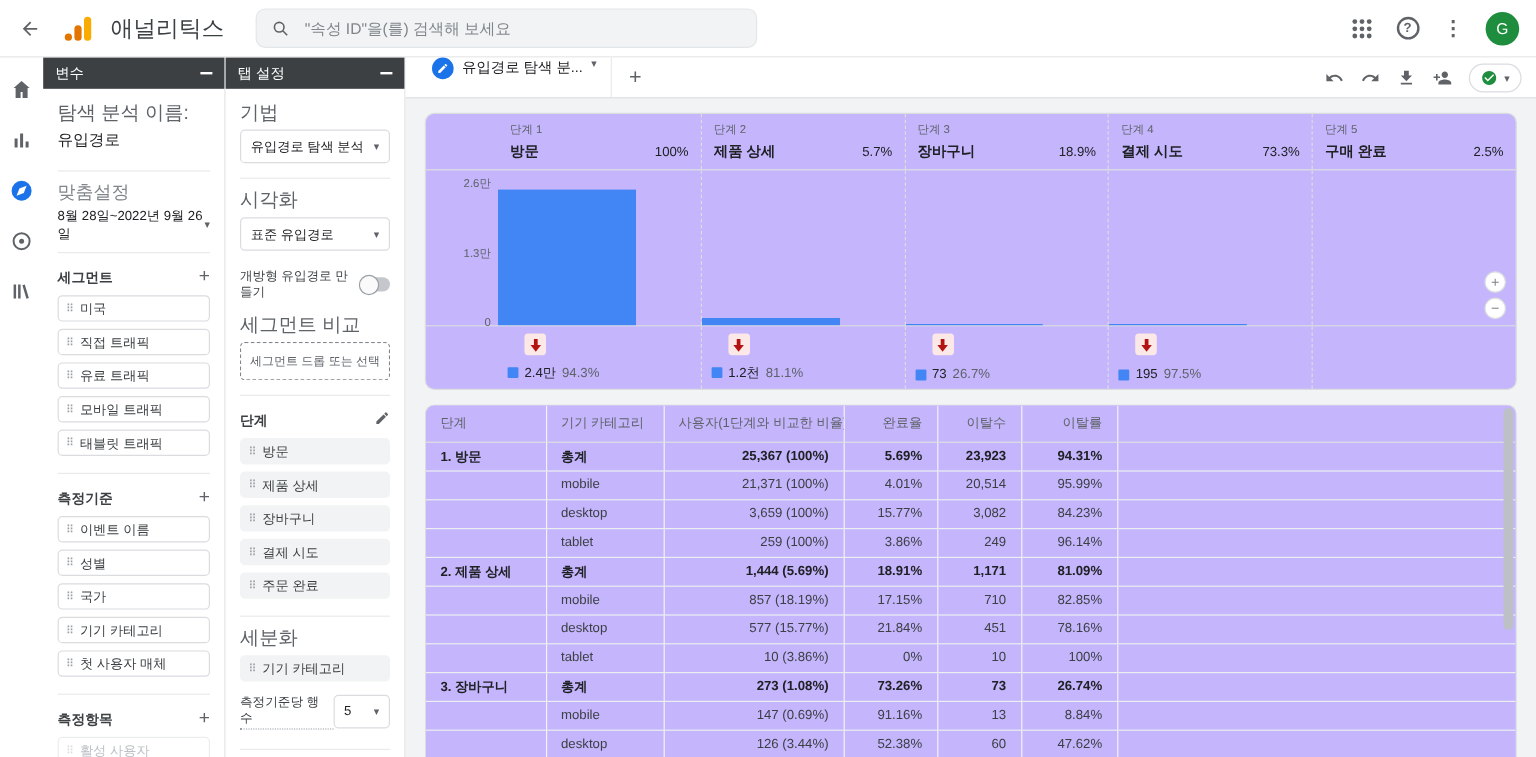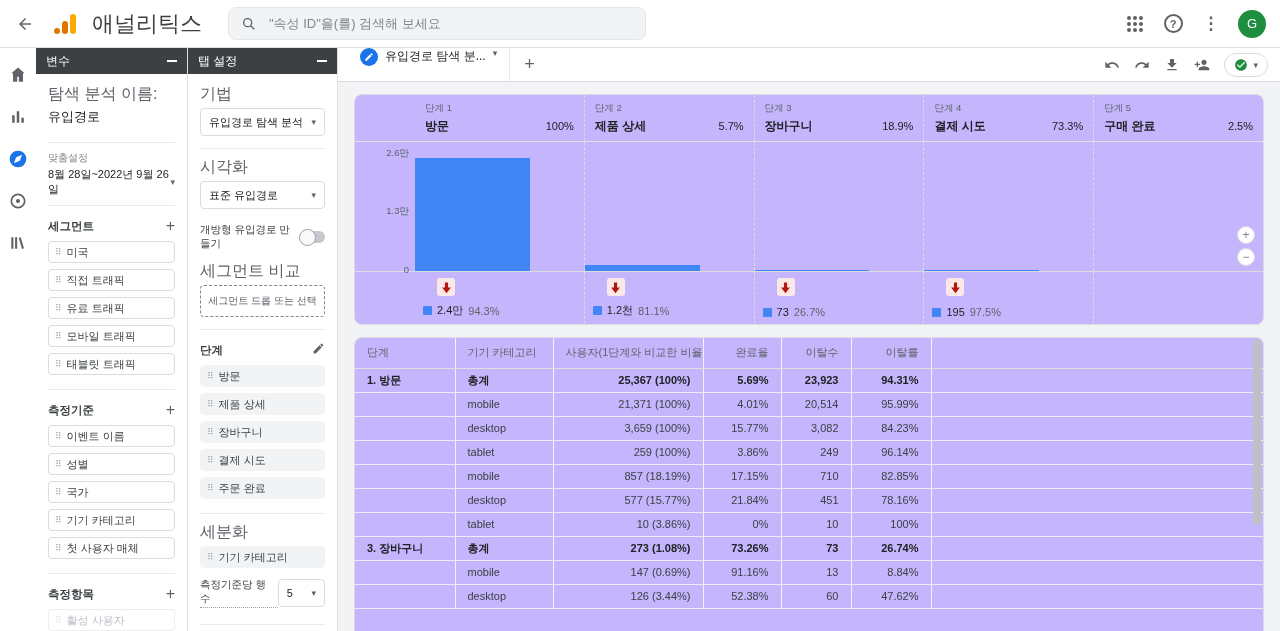--- a/index.html
+++ b/index.html
@@ -10,21 +10,21 @@
   
   .topbar{height:48px;min-height:48px;display:flex;align-items:center;padding:0 14px 0 10px;
     border-bottom:1px solid #e0e0e0;gap:8px;background:#fff;}
   .iconbtn{background:none;border:none;padding:0;width:30px;height:30px;display:flex;
     align-items:center;justify-content:center;cursor:pointer;color:#5f6368;border-radius:50%;}
   .iconbtn svg{width:18px;height:18px;fill:#5f6368;}
   .logo{display:flex;align-items:flex-end;gap:2px;height:20px;margin-left:6px;}
   .logo .l1{width:6px;height:6px;border-radius:50%;background:#e37400;}
   .logo .l2{width:6px;height:13px;border-radius:3px;background:#e37400;}
   .logo .l3{width:6px;height:20px;border-radius:3px;background:#f9ab00;}
-  .app-title{font-size:22px;color:#3c4043;margin:0 18px 0 8px;}
+  .app-title{font-size:19px;color:#3c4043;margin:0 18px 0 8px;}
   .search{width:418px;height:33px;background:#f1f3f4;border:1px solid #e4e7e9;border-radius:8px;
     display:flex;align-items:center;padding:0 12px;gap:10px;}
   .search svg{width:16px;height:16px;}
   .search input{border:none;background:transparent;outline:none;font-size:13px;color:#202124;
     flex:1;font-family:inherit;}
   .search input::placeholder{color:#80868b;}
   .topbar-spacer{flex:1;}
   .apps-icon{display:grid;grid-template-columns:repeat(3,4px);grid-template-rows:repeat(3,4px);gap:2px;}
   .apps-icon span{width:4px;height:4px;border-radius:50%;background:#5f6368;}
   .help-icon{width:19px;height:19px;border-radius:50%;border:2px solid #5f6368;color:#5f6368;
@@ -44,21 +44,21 @@
   .panel{width:152px;min-width:152px;border-right:1px solid #e0e0e0;display:flex;
     flex-direction:column;background:#fff;}
   .panel-settings{width:150px;min-width:150px;}
   .panel-header{height:26px;min-height:26px;background:#3c4043;color:#fff;display:flex;
     align-items:center;justify-content:space-between;padding:0 10px;font-size:12px;}
   .minimize{width:10px;height:2px;background:#fff;border:none;cursor:pointer;padding:0;}
   .panel-body{flex:1;padding:10px 12px;overflow:hidden;display:flex;flex-direction:column;}
   .field-label{font-size:16px;color:#5f6368;margin-bottom:3px;}
   .expl-name{font-size:13px;color:#202124;margin-bottom:8px;}
   .divider{border-top:1px solid #e8eaed;margin:8px 0;}
-  .caption{font-size:10px;color:#80868b;margin-bottom:2px;}
+  .caption{font-size:15px;color:#80868b;margin-bottom:2px;}
   .date-row{display:flex;align-items:center;justify-content:space-between;font-size:11px;
     color:#202124;cursor:pointer;}
   .caret{font-size:9px;color:#5f6368;}
   .section-head{display:flex;align-items:center;justify-content:space-between;margin:4px 0 7px;
     font-size:11.5px;color:#3c4043;font-weight:bold;}
   .plus{font-size:16px;color:#5f6368;font-weight:normal;background:none;border:none;
     cursor:pointer;line-height:1;padding:0;}
   .chip{height:22px;min-height:22px;border:1px solid #dadce0;border-radius:4px;background:#fff;
     display:flex;align-items:center;gap:6px;padding:0 6px;margin-bottom:6px;font-size:11px;
     color:#3c4043;cursor:grab;overflow:hidden;white-space:nowrap;}
@@ -599,20 +599,29 @@
                 </tr>
                 <tr>
                   <td class="al c-step"></td>
                   <td class="al">tablet</td>
                   <td class="ar">259 (100%)</td>
                   <td class="ar">3.86%</td>
                   <td class="ar">249</td>
                   <td class="ar">96.14%</td>
                   <td class="filler"></td>
                 </tr>
+                <tr class="row-total">
+                  <td class="al c-step">2. 제품 상세</td>
+                  <td class="al">총계</td>
+                  <td class="ar">1,444 (5.69%)</td>
+                  <td class="ar">18.91%</td>
+                  <td class="ar">1,171</td>
+                  <td class="ar">81.09%</td>
+                  <td class="filler"></td>
+                </tr>
                 <tr>
                   <td class="al c-step"></td>
                   <td class="al">mobile</td>
                   <td class="ar">857 (18.19%)</td>
                   <td class="ar">17.15%</td>
                   <td class="ar">710</td>
                   <td class="ar">82.85%</td>
                   <td class="filler"></td>
                 </tr>
                 <tr>

